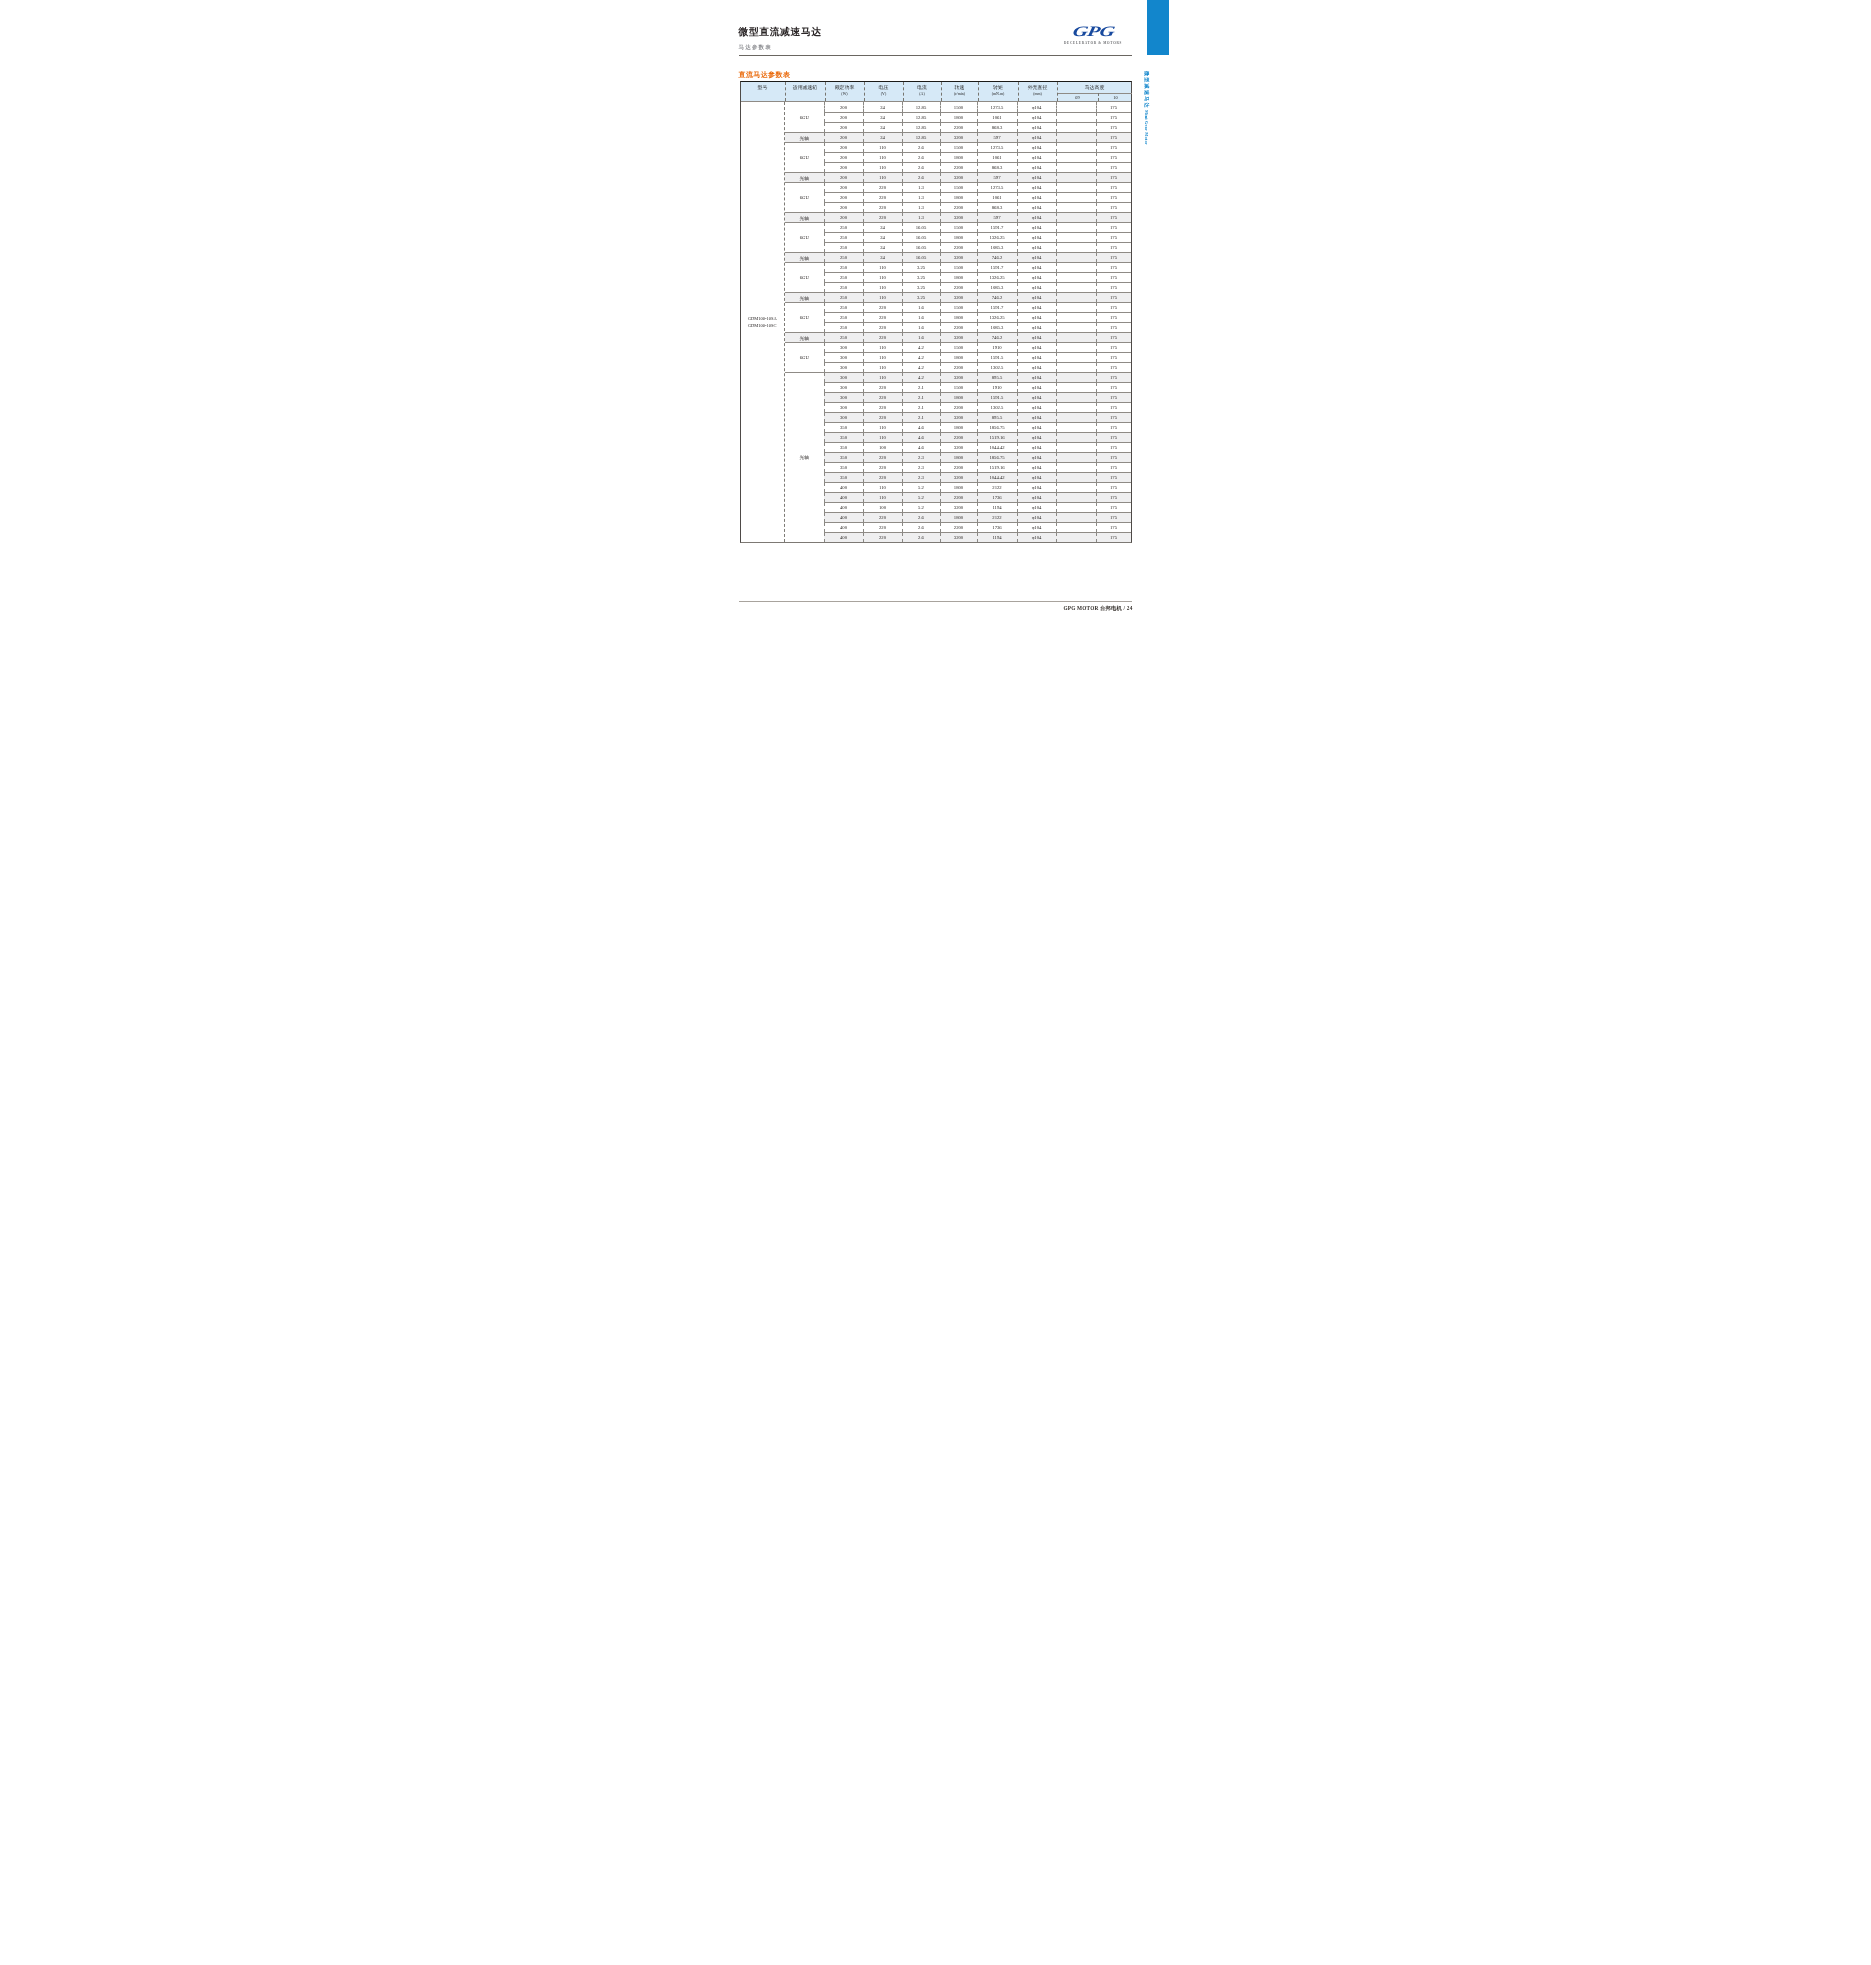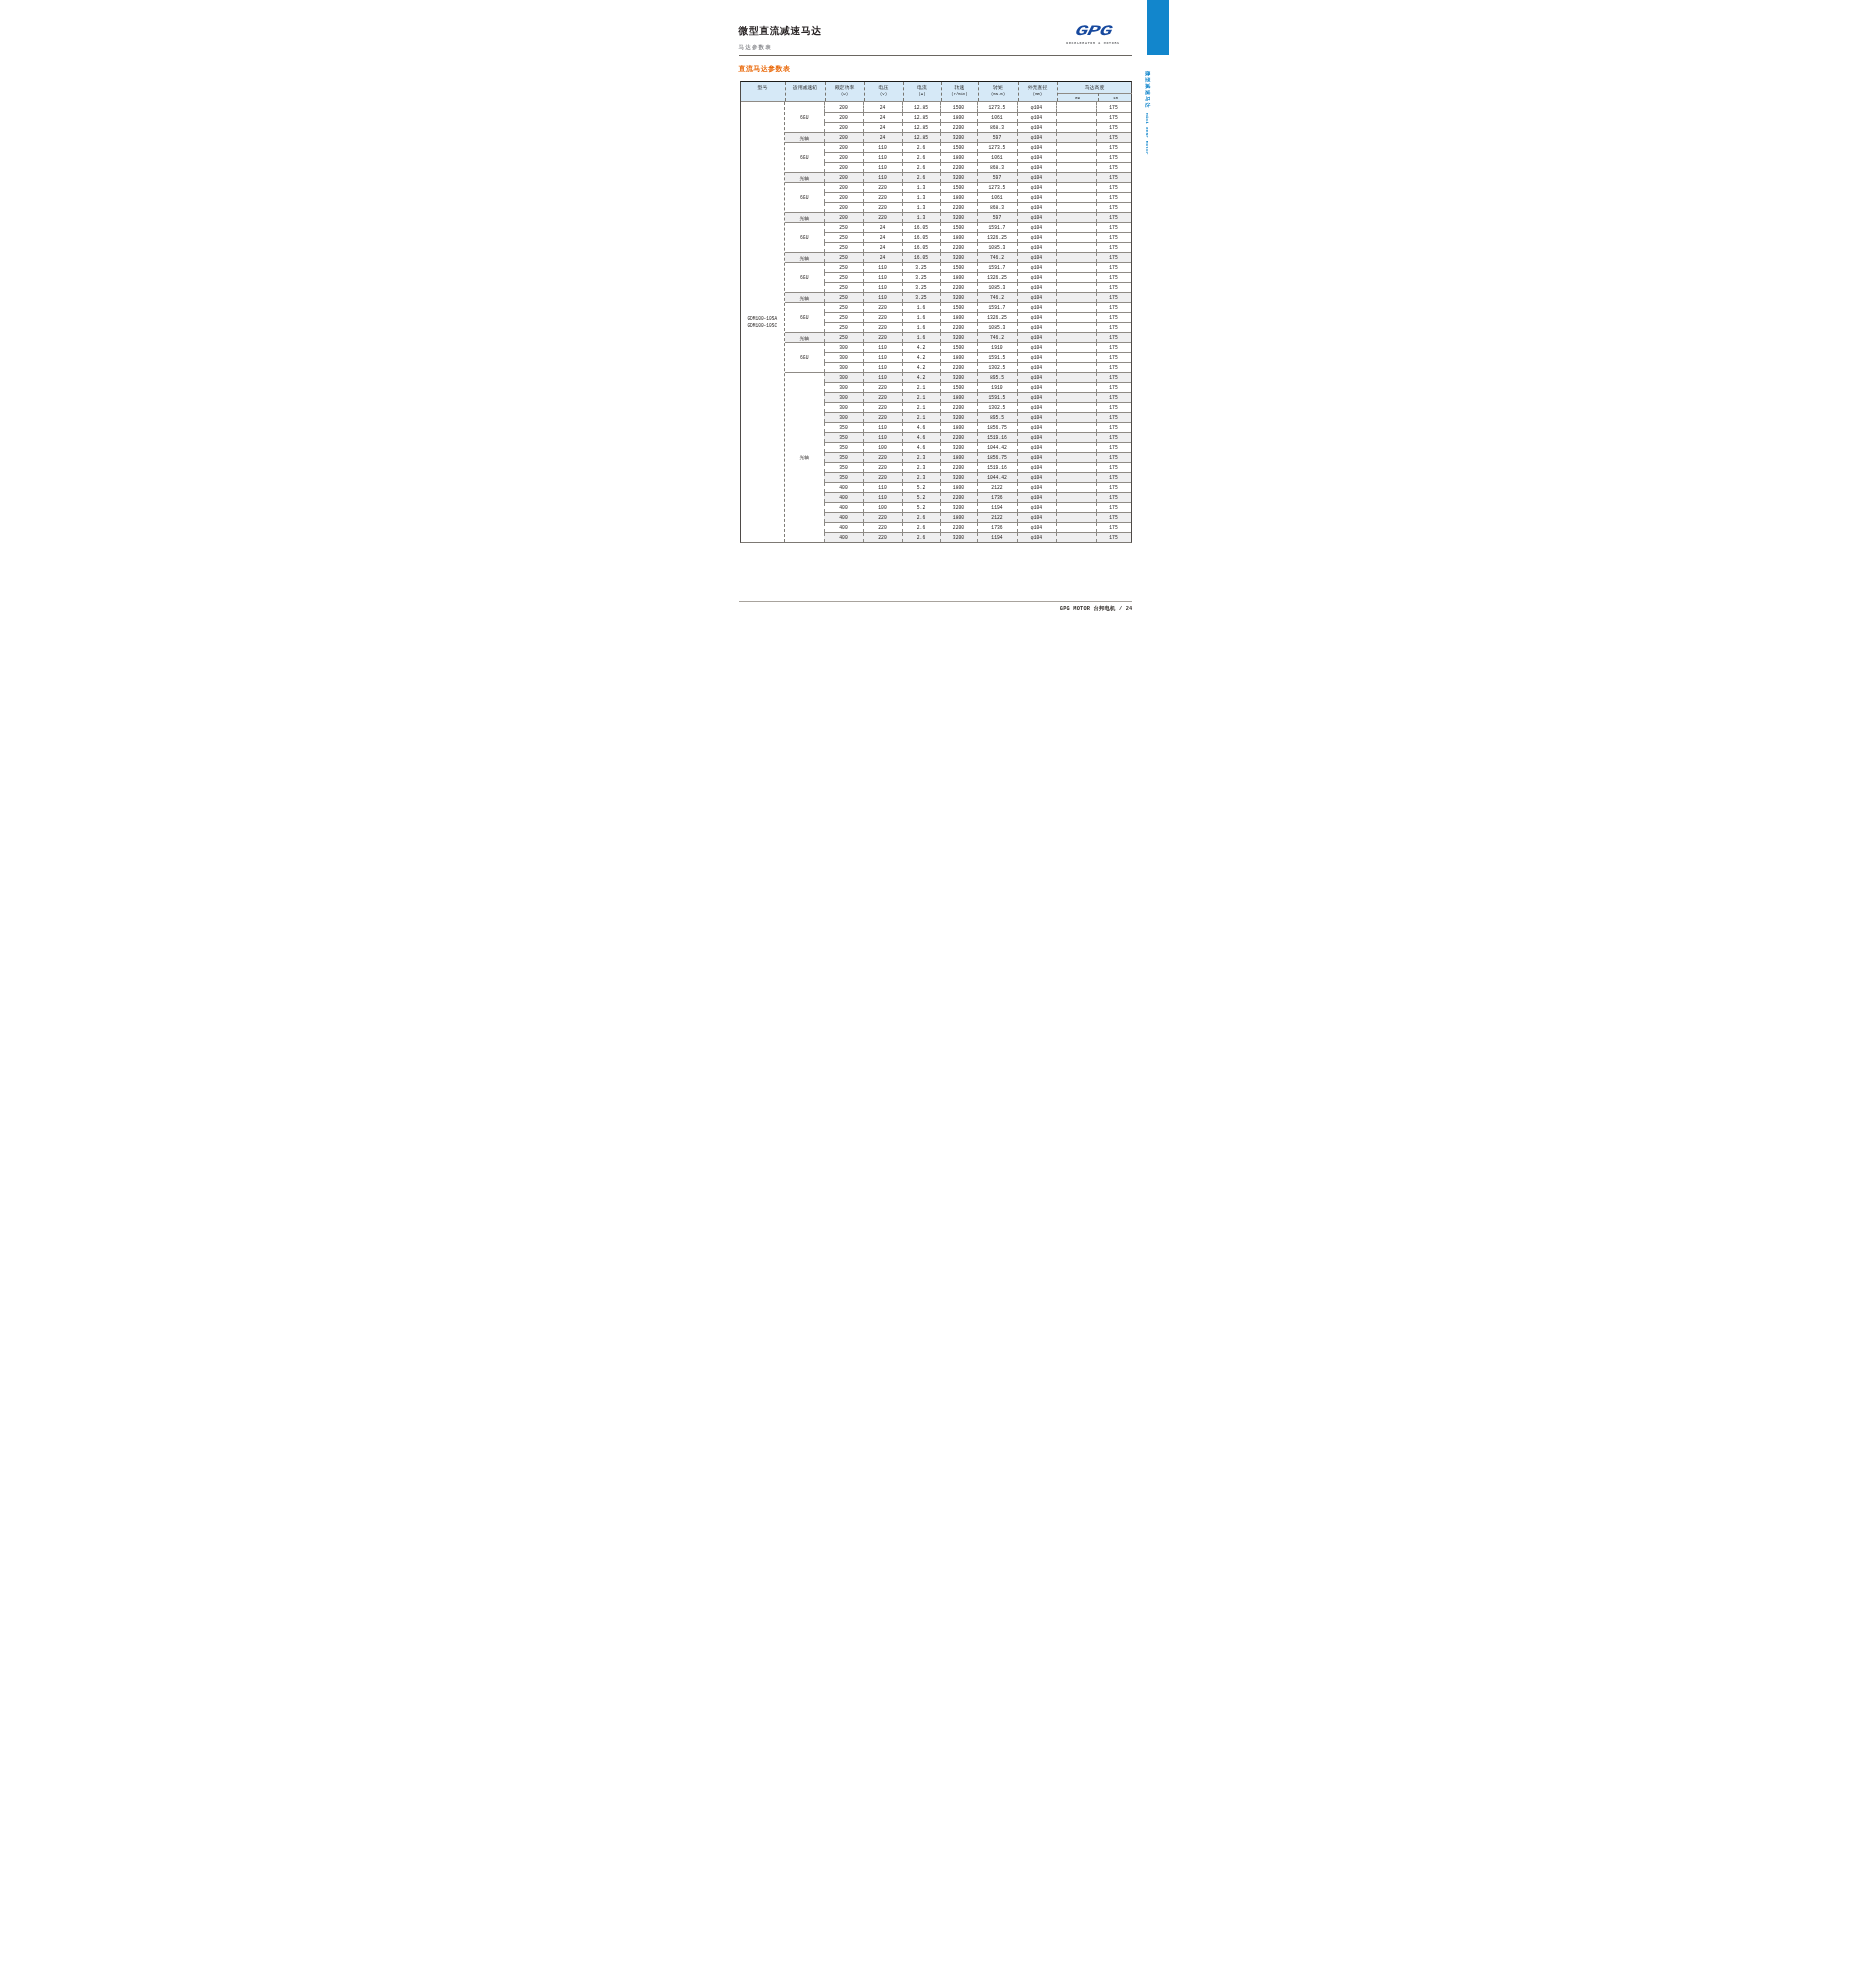--- a/index.html
+++ b/index.html
@@ -1,31 +1,31 @@
 <!DOCTYPE html>
 <html style="font-size:6.3px"><head>
 <meta charset="utf-8">
 <style>
   html,body{margin:0;padding:0;background:#ffffff;}
   .page{
     position:relative;width:468px;height:635px;margin:0 auto;background:#ffffff;
-    font-family:Liberation Mono, monospace;color:#2a2627;overflow:hidden;
+    font-family:Liberation Serif, serif;color:#2a2627;overflow:hidden;
   }
   
   .page-title{position:absolute;left:37px;top:27px;font-size:9.8px;font-weight:800;letter-spacing:0.6px;color:#2b2627;line-height:1;}
   .page-subtitle{position:absolute;left:37px;top:45px;font-size:5.5px;font-weight:700;letter-spacing:1.2px;color:#8e8f93;line-height:1;}
   .header-rule{position:absolute;left:37px;top:55px;width:393px;height:1px;background:#6a6661;}
   .logo{position:absolute;right:37px;top:23.6px;width:79px;text-align:center;}
   .logo-mark{display:block;font-size:14.5px;line-height:15.7px;font-weight:900;font-style:italic;color:#17499e;transform:scaleX(1.45) skewX(-8deg);letter-spacing:-0.4px;}
   .logo-tag{display:block;margin-top:1.6px;font-size:3.3px;font-weight:700;letter-spacing:0.7px;color:#6e6f72;}
   .side-tab{position:absolute;left:445px;top:0;width:22.4px;height:55px;background:#1286cc;}
   .side-label{position:absolute;left:442px;top:71px;writing-mode:vertical-rl;text-orientation:sideways;color:#1286cc;white-space:nowrap;line-height:1;}
   .side-label .cn{font-size:5.1px;font-weight:800;letter-spacing:1.2px;}
   .side-label .en{font-size:4.3px;font-weight:700;letter-spacing:0.2px;margin-block-start:3.1px;}
-  .section-title{position:absolute;left:37px;top:66px;font-size:7px;font-weight:800;letter-spacing:0.4px;color:#ea6c0f;line-height:1;}
+  .section-title{position:absolute;left:37px;top:72px;font-size:7px;font-weight:800;letter-spacing:0.4px;color:#ea6c0f;line-height:1;}
   
   .tbl{
     position:absolute;left:38px;top:81px;width:392px;box-sizing:border-box;
     border-top:1.2px solid #1b1b19;border-bottom:1.2px solid #7d7974;
     border-left:0.6px solid #4e4a47;border-right:0.6px solid #4e4a47;
   }
   .thead{
     position:relative;height:20.4px;background:#d6e9f7;display:grid;
     grid-template-columns:44px 40px 39px 39px 38px 37px 40px 39px 40px 35px;
     border-bottom:0.6px solid #8f8b86;box-sizing:border-box;

